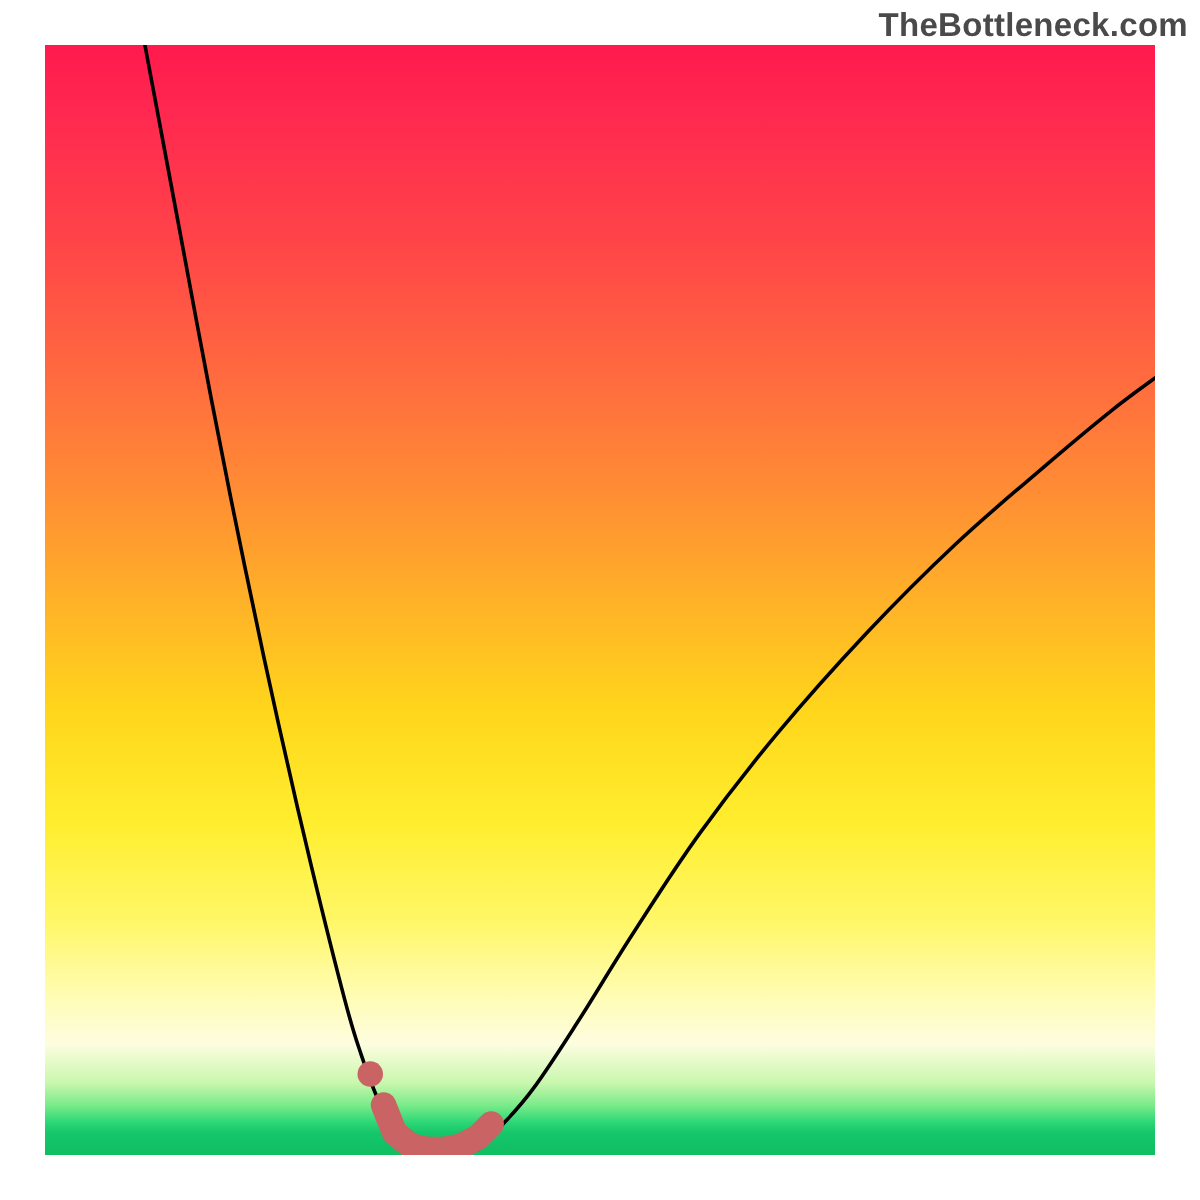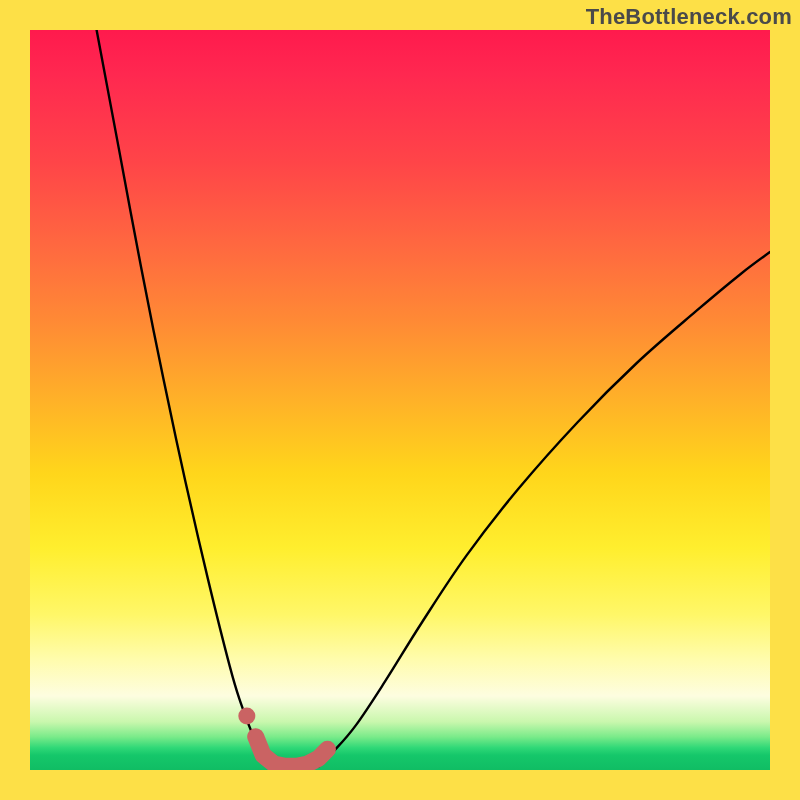--- a/index.html
+++ b/index.html
@@ -10,21 +10,21 @@
     background: #000;
     overflow: hidden;
     font-family: Arial, Helvetica, sans-serif;
   }
   .frame {
     position: absolute;
     top: 0;
     left: 0;
     width: 800px;
     height: 800px;
-    background: #fde047;
+    background: #ffffff;
   }
   .plot-area {
     position: absolute;
     top: 30px;
     left: 30px;
     width: 740px;
     height: 740px;
     overflow: hidden;
   }
   .gradient {

